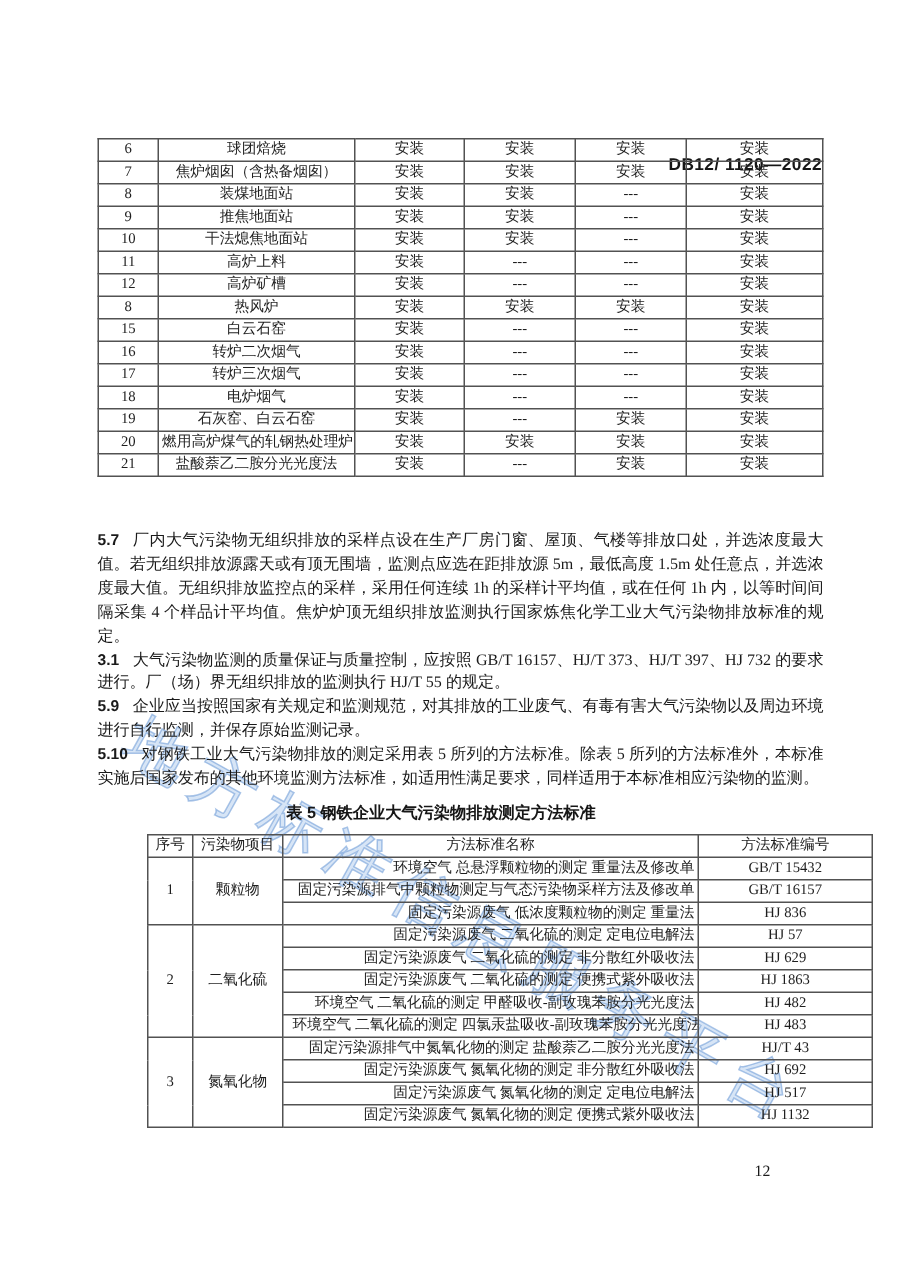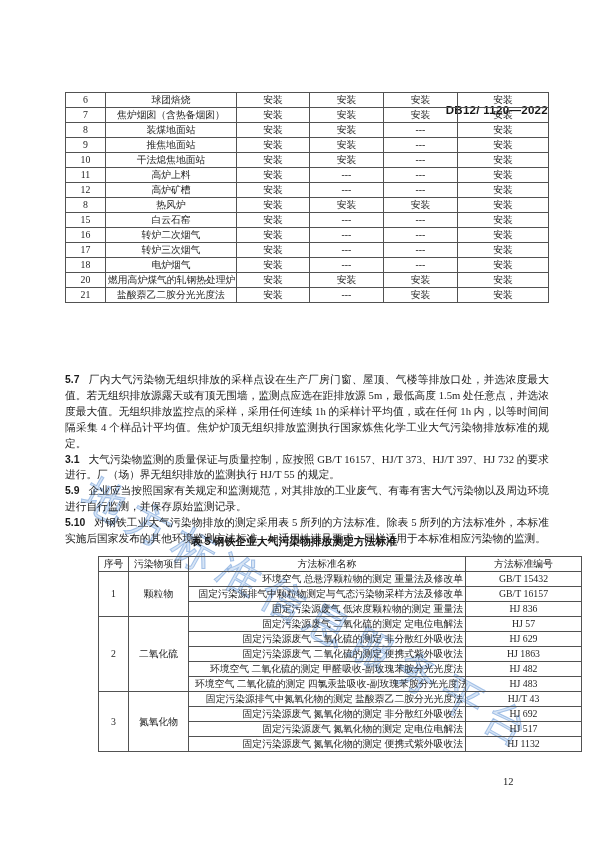--- a/index.html
+++ b/index.html
@@ -33,21 +33,21 @@
     border:1px solid #525252; font-size:9.8px; text-align:center;
     padding:0 2px; height:15px; line-height:1.15; font-weight:normal;
     overflow:hidden; white-space:nowrap;
   }
 
   .t4 { position:absolute; left:65px; top:92px; width:483px; }
   .t5 { position:absolute; left:65px; top:556px; width:483px;margin-left:33px; }
   .t5 td.mname { text-align:right; padding-left:6px; }
 
   .sections {
-    position:absolute; left:65px; top:372px; width:484px;
+    position:absolute; left:65px; top:353px; width:484px;
     font-size:10.7px; line-height:15.9px; text-align:justify; color:#1a1a1a;
   }
   .sections p { margin:0; }
   .clause-num {
     font-family:"Liberation Sans","DejaVu Sans",sans-serif;
     font-weight:bold; margin-right:9px; font-size:10.4px;
   }
 
   .t5-title {
     position:absolute; left:0; top:535px; width:588px; text-align:center;
@@ -167,20 +167,28 @@
             <td>---</td>
             <td>---</td>
             <td>安装</td>
           </tr>
           <tr>
             <td>18</td>
             <td>电炉烟气</td>
             <td>安装</td>
             <td>---</td>
             <td>---</td>
+            <td>安装</td>
+          </tr>
+          <tr>
+            <td>19</td>
+            <td>石灰窑、白云石窑</td>
+            <td>安装</td>
+            <td>---</td>
+            <td>安装</td>
             <td>安装</td>
           </tr>
           <tr>
             <td>20</td>
             <td>燃用高炉煤气的轧钢热处理炉</td>
             <td>安装</td>
             <td>安装</td>
             <td>安装</td>
             <td>安装</td>
           </tr>

